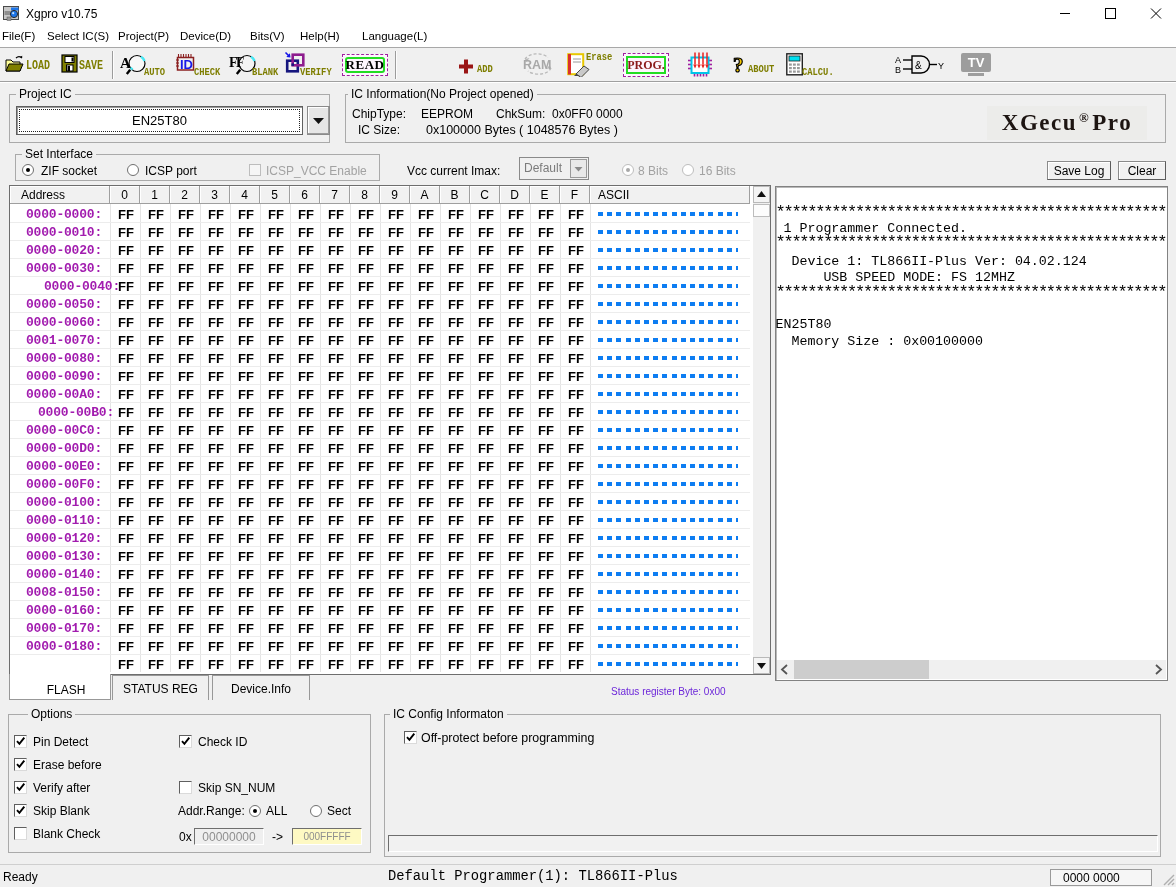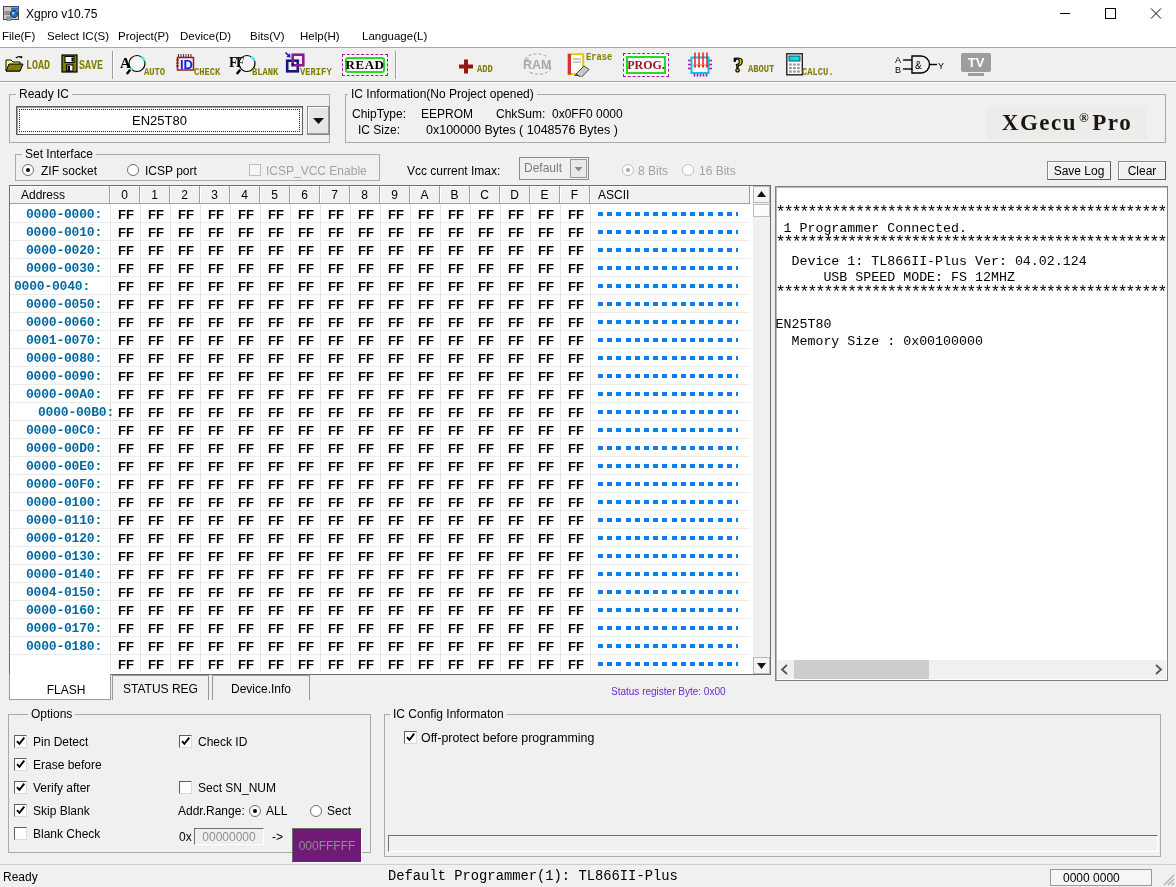--- a/index.html
+++ b/index.html
@@ -9,21 +9,21 @@
 .grp{position:absolute;border:1px solid #aaa}
 .grplabel{position:absolute;background:#f0f0f0;padding:0 3px;font-size:12px;color:#000;white-space:nowrap}
 .cb{position:absolute;width:13px;height:13px;background:#fff;border:1px solid;border-color:#5f5f5f #dadada #dadada #5f5f5f}
 .cb.dis{border-color:#bdbdbd;background:#f6f6f6}
 .radio{position:absolute;width:12px;height:12px;border-radius:50%;background:#fff;border:1px solid #6f6f6f}
 .radio.dis{border-color:#bdbdbd}
 .rdot{position:absolute;left:3px;top:3px;width:4px;height:4px;border-radius:50%;background:#000}
 .rdot.dis{background:#a8a8a8}
 .olive{color:#7e7e00;font-family:"Liberation Mono",monospace;font-weight:bold;font-size:11px;white-space:nowrap;transform:scaleX(0.8);transform-origin:0 50%}
 .olive2{color:#7e7e00;font-family:"Liberation Mono",monospace;font-weight:bold;font-size:12.5px;white-space:nowrap;transform:scaleX(0.8);transform-origin:0 50%;position:absolute}
-.hexaddr{position:absolute;font:bold 13px "Liberation Mono",monospace;color:#0369a1;letter-spacing:-0.2px;white-space:nowrap}
+.hexaddr{position:absolute;font:bold 13px "Liberation Mono",monospace;color:#a21caf;letter-spacing:-0.2px;white-space:nowrap}
 .ff{position:absolute;font:bold 13px "Liberation Sans",sans-serif;color:#000;text-indent:2px}
 .hdrcell{position:absolute;background:#f1f1f1;border-right:1px solid #9f9f9f;border-bottom:1px solid #9f9f9f;
  box-shadow:inset 1px 1px 0 #fff;font-size:12px;color:#000}
 .vline{position:absolute;width:1px;background:#e4e4e4}
 .hline{position:absolute;height:1px;background:#ececec}
 .dash16{position:absolute;height:3.5px;background:repeating-linear-gradient(90deg,#0d7df2 0,#0d7df2 5px,rgba(0,0,0,0) 5px,rgba(0,0,0,0) 9.2px);width:140px}
 .btn{position:absolute;background:#f1f1f1;border:1px solid #8a8a8a;border-bottom-color:#5c5c5c;border-right-color:#5c5c5c;
  box-shadow:inset 1px 1px 0 #fff;font-size:12px;color:#000;display:flex;align-items:center;justify-content:center}
 .sunk{border-top:1px solid #6e6e6e;border-left:1px solid #6e6e6e;border-bottom:1px solid #fff;border-right:1px solid #fff}
 </style></head><body>
@@ -197,21 +197,21 @@
 <line x1="8" y1="15" x2="17" y2="15" stroke="#000" stroke-width="1.4"></line>
 <path d="M17 2 L17 19 L26 19 A8.5 8.5 0 0 0 26 2 Z" fill="none" stroke="#000" stroke-width="1.4"></path>
 <text x="20" y="14.5" font-family="Liberation Sans" font-size="10" fill="#000">&amp;</text>
 <line x1="34.5" y1="10.5" x2="42" y2="10.5" stroke="#000" stroke-width="1.4"></line>
 <text x="43" y="14.5" font-family="Liberation Sans" font-size="9" fill="#000">Y</text>
 </svg>
 <div class="abs" style="left:961px;top:53px;width:30px;height:19px;background:#9d9d9d;border-radius:2px;
  display:flex;align-items:center;justify-content:center;font:bold 13px 'Liberation Sans';color:#fff">TV</div>
 <div class="abs" style="left:968px;top:73px;width:16px;height:3px;background:#9d9d9d"></div>
 <div class="grp" style="left:9px;top:94px;width:321px;height:49px"></div>
-<div class="grplabel" style="left:16px;top:87px">Ready IC</div>
+<div class="grplabel" style="left:16px;top:87px">Project IC</div>
 <div class="abs" style="left:16px;top:106px;width:287px;height:29px;background:#fff;border:1px solid #5f5f5f;box-shadow:inset 1px 1px 0 #9a9a9a"></div>
 <div class="abs" style="left:19px;top:109px;width:281px;height:23px;border:1px dotted #222;
  display:flex;align-items:center;justify-content:center;font-size:13px;color:#000">EN25T80</div>
 <div class="abs" style="left:307px;top:106px;width:23px;height:29px;background:#e6e6e6;border:1px solid #8a8a8a;box-shadow:inset -1px -1px 0 #9c9c9c, inset 1px 1px 0 #fff"></div>
 <svg class="abs" style="left:307px;top:106px" width="23" height="29">
     <path d="M6 12 l11 0 l-5.5 6 z" fill="#111"></path>
   </svg>
 <div class="grp" style="left:345px;top:94px;width:821px;height:49px"></div>
 <div class="grplabel" style="left:348px;top:87px">IC Information(No Project opened)</div>
 <div class="abs t12" style="left:352px;top:107px">ChipType:</div>
@@ -374,21 +374,21 @@
 <div class="ff" style="left:320px;top:261px;width:30px;text-align:center">FF</div>
 <div class="ff" style="left:350px;top:261px;width:30px;text-align:center">FF</div>
 <div class="ff" style="left:380px;top:261px;width:30px;text-align:center">FF</div>
 <div class="ff" style="left:410px;top:261px;width:30px;text-align:center">FF</div>
 <div class="ff" style="left:440px;top:261px;width:30px;text-align:center">FF</div>
 <div class="ff" style="left:470px;top:261px;width:30px;text-align:center">FF</div>
 <div class="ff" style="left:500px;top:261px;width:30px;text-align:center">FF</div>
 <div class="ff" style="left:530px;top:261px;width:30px;text-align:center">FF</div>
 <div class="ff" style="left:560px;top:261px;width:30px;text-align:center">FF</div>
 <div class="dash16" style="left:598px;top:266px"></div>
-<div class="hexaddr" style="left:14px;top:279px">0000-0040:</div>
+<div class="hexaddr" style="left:44px;top:279px">0000-0040:</div>
 <div class="ff" style="left:110px;top:279px;width:30px;text-align:center">FF</div>
 <div class="ff" style="left:140px;top:279px;width:30px;text-align:center">FF</div>
 <div class="ff" style="left:170px;top:279px;width:30px;text-align:center">FF</div>
 <div class="ff" style="left:200px;top:279px;width:30px;text-align:center">FF</div>
 <div class="ff" style="left:230px;top:279px;width:30px;text-align:center">FF</div>
 <div class="ff" style="left:260px;top:279px;width:30px;text-align:center">FF</div>
 <div class="ff" style="left:290px;top:279px;width:30px;text-align:center">FF</div>
 <div class="ff" style="left:320px;top:279px;width:30px;text-align:center">FF</div>
 <div class="ff" style="left:350px;top:279px;width:30px;text-align:center">FF</div>
 <div class="ff" style="left:380px;top:279px;width:30px;text-align:center">FF</div>
@@ -680,21 +680,21 @@
 <div class="ff" style="left:320px;top:567px;width:30px;text-align:center">FF</div>
 <div class="ff" style="left:350px;top:567px;width:30px;text-align:center">FF</div>
 <div class="ff" style="left:380px;top:567px;width:30px;text-align:center">FF</div>
 <div class="ff" style="left:410px;top:567px;width:30px;text-align:center">FF</div>
 <div class="ff" style="left:440px;top:567px;width:30px;text-align:center">FF</div>
 <div class="ff" style="left:470px;top:567px;width:30px;text-align:center">FF</div>
 <div class="ff" style="left:500px;top:567px;width:30px;text-align:center">FF</div>
 <div class="ff" style="left:530px;top:567px;width:30px;text-align:center">FF</div>
 <div class="ff" style="left:560px;top:567px;width:30px;text-align:center">FF</div>
 <div class="dash16" style="left:598px;top:572px"></div>
-<div class="hexaddr" style="left:26px;top:585px">0004-0150:</div>
+<div class="hexaddr" style="left:26px;top:585px">0008-0150:</div>
 <div class="ff" style="left:110px;top:585px;width:30px;text-align:center">FF</div>
 <div class="ff" style="left:140px;top:585px;width:30px;text-align:center">FF</div>
 <div class="ff" style="left:170px;top:585px;width:30px;text-align:center">FF</div>
 <div class="ff" style="left:200px;top:585px;width:30px;text-align:center">FF</div>
 <div class="ff" style="left:230px;top:585px;width:30px;text-align:center">FF</div>
 <div class="ff" style="left:260px;top:585px;width:30px;text-align:center">FF</div>
 <div class="ff" style="left:290px;top:585px;width:30px;text-align:center">FF</div>
 <div class="ff" style="left:320px;top:585px;width:30px;text-align:center">FF</div>
 <div class="ff" style="left:350px;top:585px;width:30px;text-align:center">FF</div>
 <div class="ff" style="left:380px;top:585px;width:30px;text-align:center">FF</div>
@@ -836,34 +836,34 @@
 <div class="abs t12" style="left:33px;top:804px">Skip Blank</div>
 <div class="cb" style="left:14px;top:827px"></div>
 <div class="abs t12" style="left:33px;top:827px">Blank Check</div>
 <div class="cb" style="left:179px;top:735px">
     <svg style="position:absolute;left:0;top:0" width="11" height="11">
       <path d="M2 5.2 L4.4 7.8 L9.3 1.6" fill="none" stroke="#000" stroke-width="1.9"></path>
     </svg>
   </div>
 <div class="abs t12" style="left:198px;top:735px">Check ID</div>
 <div class="cb" style="left:179px;top:781px"></div>
-<div class="abs t12" style="left:198px;top:781px">Sect SN_NUM</div>
+<div class="abs t12" style="left:198px;top:781px">Skip SN_NUM</div>
 <div class="abs t12" style="left:178px;top:804px">Addr.Range:</div>
 <div class="radio" style="left:249px;top:805px">
     <div class="rdot"></div>
   </div>
 <div class="abs t12" style="left:266px;top:804px">ALL</div>
 <div class="radio" style="left:310px;top:805px"></div>
 <div class="abs t12" style="left:327px;top:804px">Sect</div>
 <div class="abs t12" style="left:179px;top:830px">0x</div>
 <div class="abs sunk" style="left:194px;top:828px;width:70px;height:17px;background:#efefef;
  display:flex;align-items:center;justify-content:center;font-size:12px;color:#8f8f8f">00000000</div>
 <div class="abs t12" style="left:272px;top:830px">-&gt;</div>
-<div class="abs sunk" style="left:292px;top:828px;width:70px;height:35px;background:#701a75;
- display:flex;align-items:center;justify-content:center;font-size:12px;color:#8f8f8f">000FFFFF</div>
+<div class="abs sunk" style="left:292px;top:828px;width:70px;height:17px;background:#fef9c3;
+ display:flex;align-items:center;justify-content:center;font-size:10px;color:#8f8f8f">000FFFFF</div>
 <div class="grp" style="left:384px;top:714px;width:777px;height:143px"></div>
 <div class="grplabel" style="left:390px;top:707px">IC Config Informaton</div>
 <div class="cb" style="left:404px;top:731px">
     <svg style="position:absolute;left:0;top:0" width="11" height="11">
       <path d="M2 5.2 L4.4 7.8 L9.3 1.6" fill="none" stroke="#000" stroke-width="1.9"></path>
     </svg>
   </div>
 <div class="abs" style="left:421px;top:731px;font-size:12.4px;color:#000">Off-protect before programming</div>
 <div class="abs" style="left:611px;top:686px;font-size:10px;color:#6d28d9">Status register Byte: 0x00</div>
 <div class="abs" style="left:388px;top:835px;width:770px;height:17px;background:#f1f1f1;

